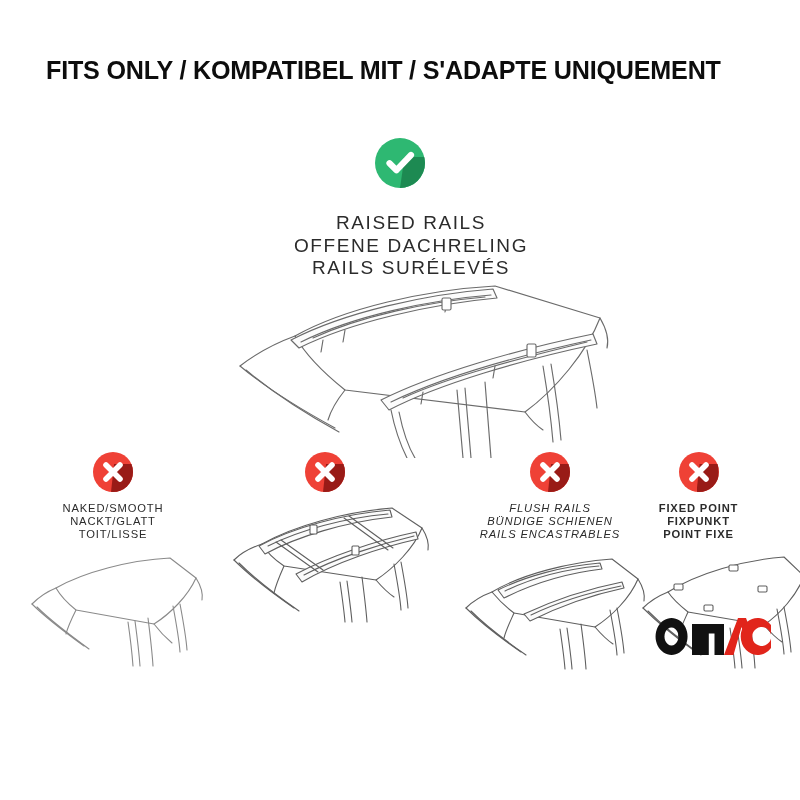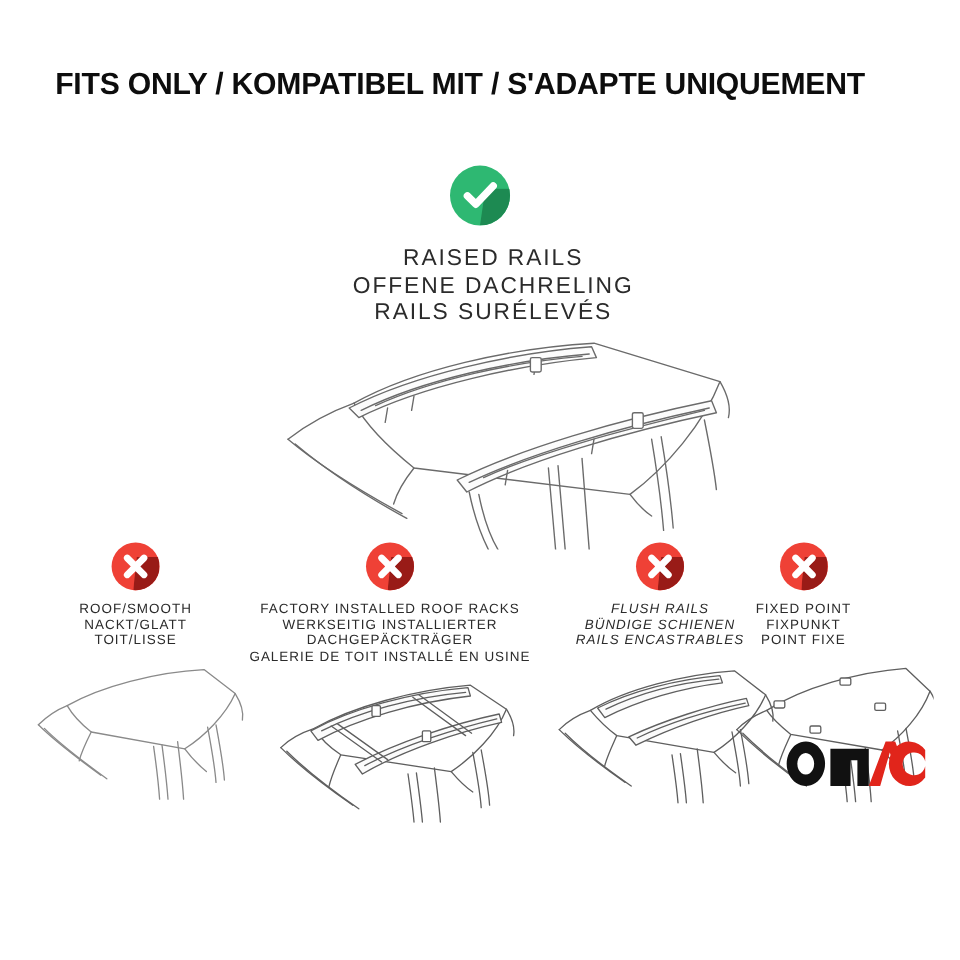--- a/index.html
+++ b/index.html
@@ -42,21 +42,21 @@
   }
   .badge.green{background:#2eb872;}
   .badge.green .shade{
     position:absolute;right:0;bottom:0;width:50%;height:62%;
     background:#1d8a52;
     clip-path:polygon(18% 0,100% 0,100% 100%,0 100%);
   }
   .badge svg{position:absolute;left:0;top:0;}
 
   .primary-label{
-    margin-top:17px;
+    margin-top:24px;
     font-size:19px;
     line-height:22.5px;
     letter-spacing:1.6px;
     color:#2b2b2b;
     font-weight:400;
     padding-left:22px;
   }
 
   
   .hero-art{
@@ -67,21 +67,21 @@
 
   
   .options{
     position:absolute;
     left:0; top:452px; width:800px; height:250px;
   }
   .option{position:absolute;top:0;text-align:center;}
   .opt-0{left:18px;  width:190px;}
   .opt-1{left:205px; width:240px;}
   .opt-2{left:452px; width:196px;font-style:italic;}
-  .opt-3{left:603px; width:133px;}
+  .opt-3{left:632px; width:133px;font-weight:bold;}
 
   .badge.red{background:#ef4136;width:40px;height:40px;}
   .badge.red .shade{
     position:absolute;right:0;bottom:0;width:55%;height:70%;
     background:#991b17;
     clip-path:polygon(14% 0,100% 0,100% 100%,0 100%);
   }
   .opt-label{
     margin-top:10px;
     font-size:11.2px;
@@ -167,21 +167,21 @@
 
   <div class="options">
 
     <div class="option opt-0">
       <div class="badge red" style="margin:0 auto;">
         <div class="shade"></div>
         <svg width="40" height="40" viewBox="0 0 40 40" aria-hidden="true">
           <path d="M13 13 L27 27 M27 13 L13 27" stroke="#ffffff" stroke-width="5.6" stroke-linecap="round"></path>
         </svg>
       </div>
-      <div class="opt-label">ROOF/SMOOTH
+      <div class="opt-label">NAKED/SMOOTH
 NACKT/GLATT
 TOIT/LISSE</div>
       <svg class="opt-art" width="190" height="120" viewBox="0 0 190 120" aria-hidden="true">
         <g fill="none" stroke="#8a8a8a" stroke-width="1.1" stroke-linecap="round" stroke-linejoin="round">
           <path d="M38 40 C66 24 112 12 152 10 L178 30 C170 48 152 66 136 76 L58 62 C48 54 42 47 38 40 Z"></path>
           <path d="M38 40 C28 44 20 50 14 56"></path>
           <path d="M14 56 C26 68 44 82 66 98"></path>
           <path d="M19 59 C31 71 49 85 71 101"></path>
           <path d="M58 62 C54 70 50 78 48 86"></path>
           <path d="M136 76 C142 84 148 90 154 95"></path>
@@ -195,24 +195,20 @@
       </svg>
     </div>
 
     <div class="option opt-1">
       <div class="badge red" style="margin:0 auto;">
         <div class="shade"></div>
         <svg width="40" height="40" viewBox="0 0 40 40" aria-hidden="true">
           <path d="M13 13 L27 27 M27 13 L13 27" stroke="#ffffff" stroke-width="5.6" stroke-linecap="round"></path>
         </svg>
       </div>
-      <div class="opt-label">FACTORY INSTALLED ROOF RACKS
-WERKSEITIG INSTALLIERTER
-DACHGEPÄCKTRÄGER
-GALERIE DE TOIT INSTALLÉ EN USINE</div>
       <svg class="opt-art" width="230" height="125" viewBox="0 0 230 125" aria-hidden="true">
         <g fill="none" stroke="#5f5f5f" stroke-width="1.1" stroke-linecap="round" stroke-linejoin="round">
           <path d="M52 46 C84 28 134 14 182 10 L212 30 C204 50 184 70 166 82 L74 68 C62 60 56 53 52 46 Z"></path>
           <path d="M52 46 C40 50 30 56 24 62"></path>
           <path d="M24 62 C38 76 58 92 84 110"></path>
           <path d="M29 65 C43 79 63 95 89 113"></path>
           <path d="M74 68 C70 77 66 86 64 95"></path>
 
           <path d="M49 48 C82 30 132 16 180 12 L182 19 C136 24 88 38 55 56 Z" fill="#fbfbfb"></path>
           <path d="M58 48 C90 32 134 20 178 16"></path>

